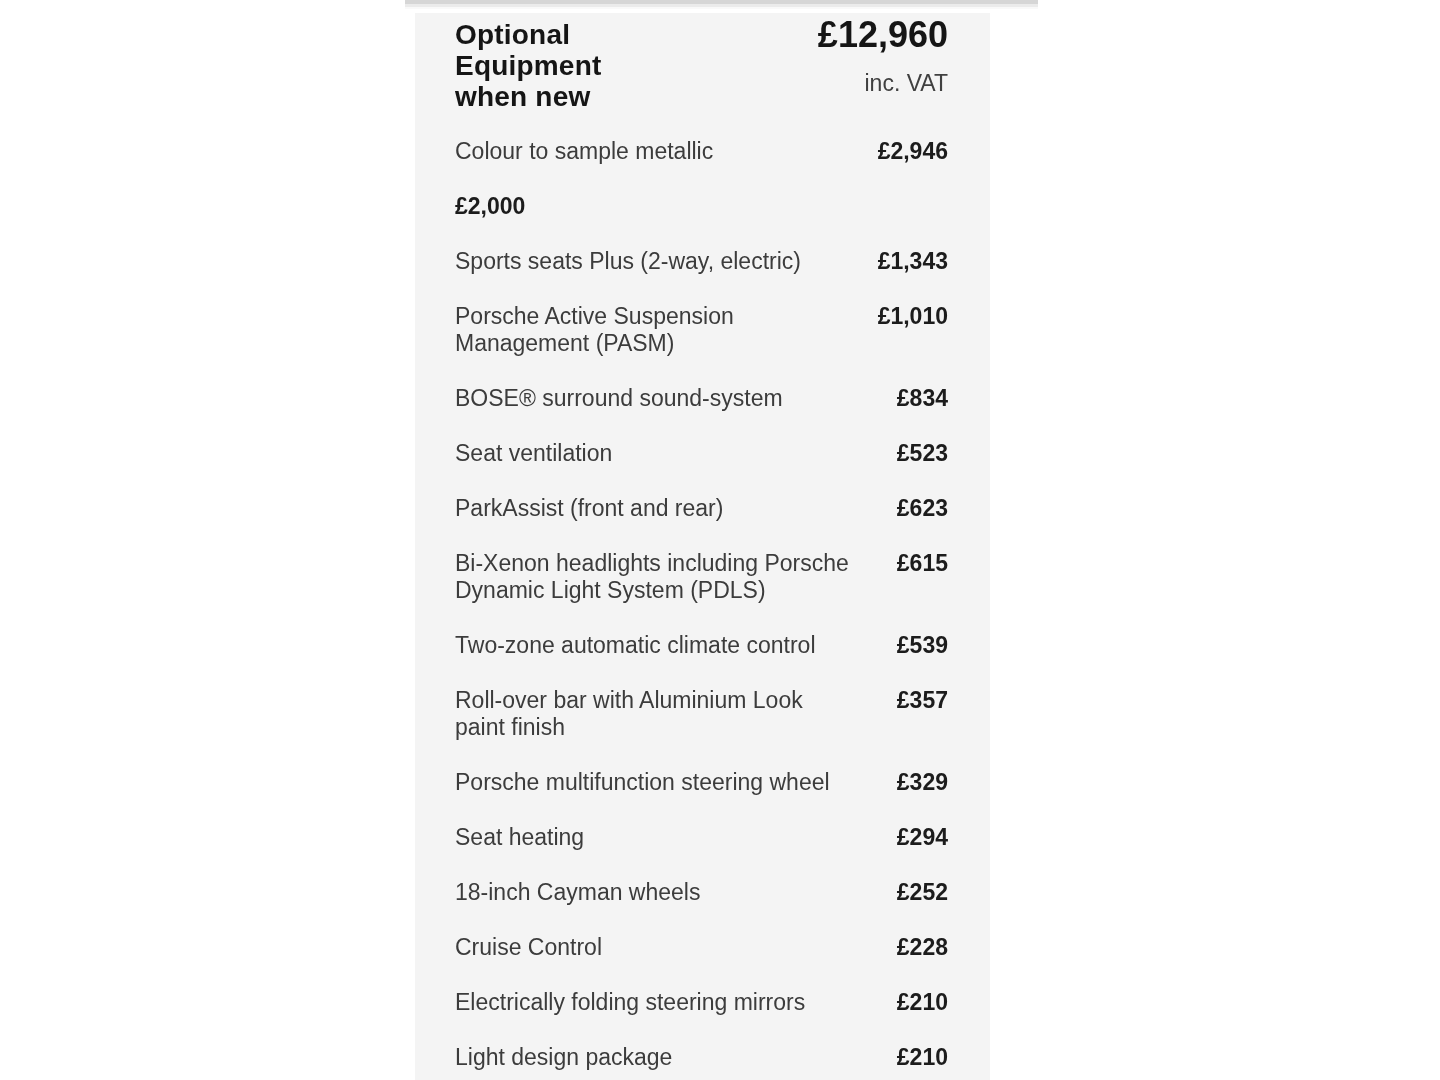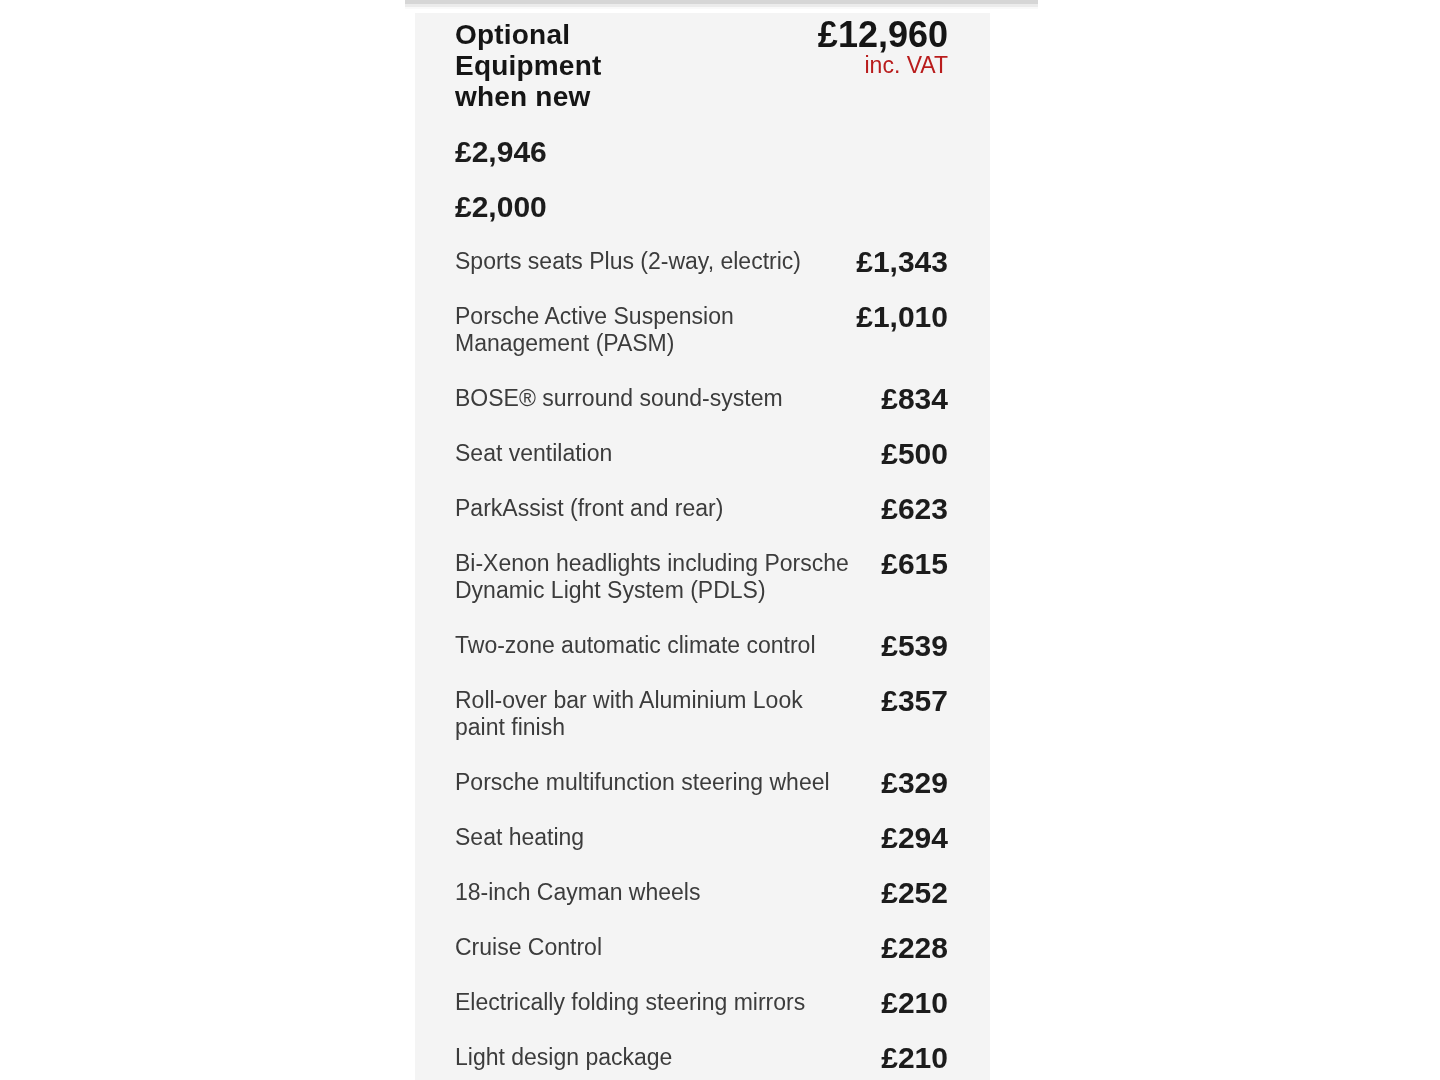--- a/index.html
+++ b/index.html
@@ -41,38 +41,38 @@
   .header-right { text-align: right; }
   .total-price {
     font-size: 36px;
     line-height: 31px;
     font-weight: 700;
     color: #151515;
   }
   .vat-note {
     font-size: 23px;
     line-height: 27px;
-    color: #b91c1c;
-    margin-top: 2px;
+    color: #404040;
+    margin-top: 20px;
   }
   .row {
     display: flex;
     justify-content: space-between;
     align-items: flex-start;
     margin-bottom: 28px;
   }
   .row .label {
     font-size: 23px;
     line-height: 27px;
     color: #3c3c3c;
     max-width: 415px;
     white-space: pre-line;
   }
   .row .price {
-    font-size: 30px;
+    font-size: 23px;
     line-height: 27px;
     font-weight: 600;
     color: #1c1c1c;
     white-space: nowrap;
   }
 </style>
 </head>
 <body>
 
 <div class="top-strip"></div>
@@ -82,41 +82,42 @@
     <div class="panel-title">Optional
 Equipment
 when new</div>
     <div class="header-right">
       <div class="total-price">£12,960</div>
       <div class="vat-note">inc. VAT</div>
     </div>
   </div>
   <div class="list">
       <div class="row">
+        <span class="label">Colour to sample metallic</span>
         <span class="price">£2,946</span>
       </div>
       <div class="row">
         <span class="price">£2,000</span>
       </div>
       <div class="row">
         <span class="label">Sports seats Plus (2-way, electric)</span>
         <span class="price">£1,343</span>
       </div>
       <div class="row">
         <span class="label">Porsche Active Suspension
 Management (PASM)</span>
         <span class="price">£1,010</span>
       </div>
       <div class="row">
         <span class="label">BOSE® surround sound-system</span>
         <span class="price">£834</span>
       </div>
       <div class="row">
         <span class="label">Seat ventilation</span>
-        <span class="price">£500</span>
+        <span class="price">£523</span>
       </div>
       <div class="row">
         <span class="label">ParkAssist (front and rear)</span>
         <span class="price">£623</span>
       </div>
       <div class="row">
         <span class="label">Bi-Xenon headlights including Porsche
 Dynamic Light System (PDLS)</span>
         <span class="price">£615</span>
       </div>

